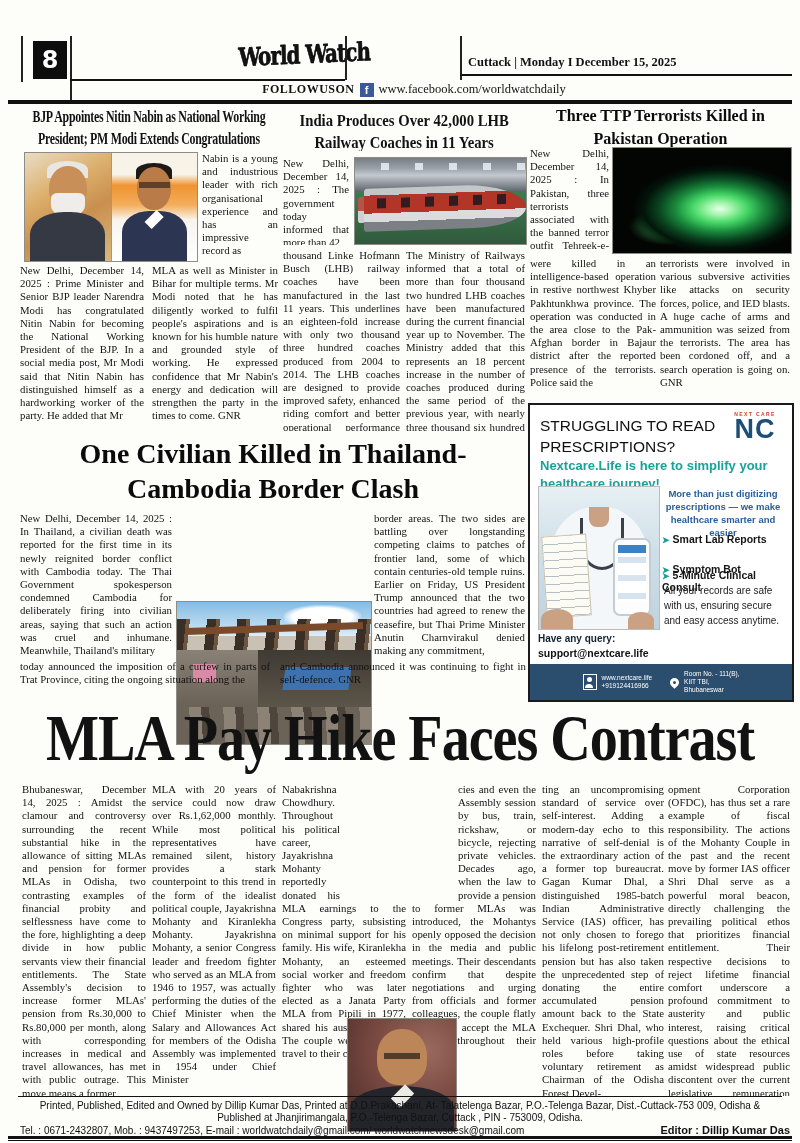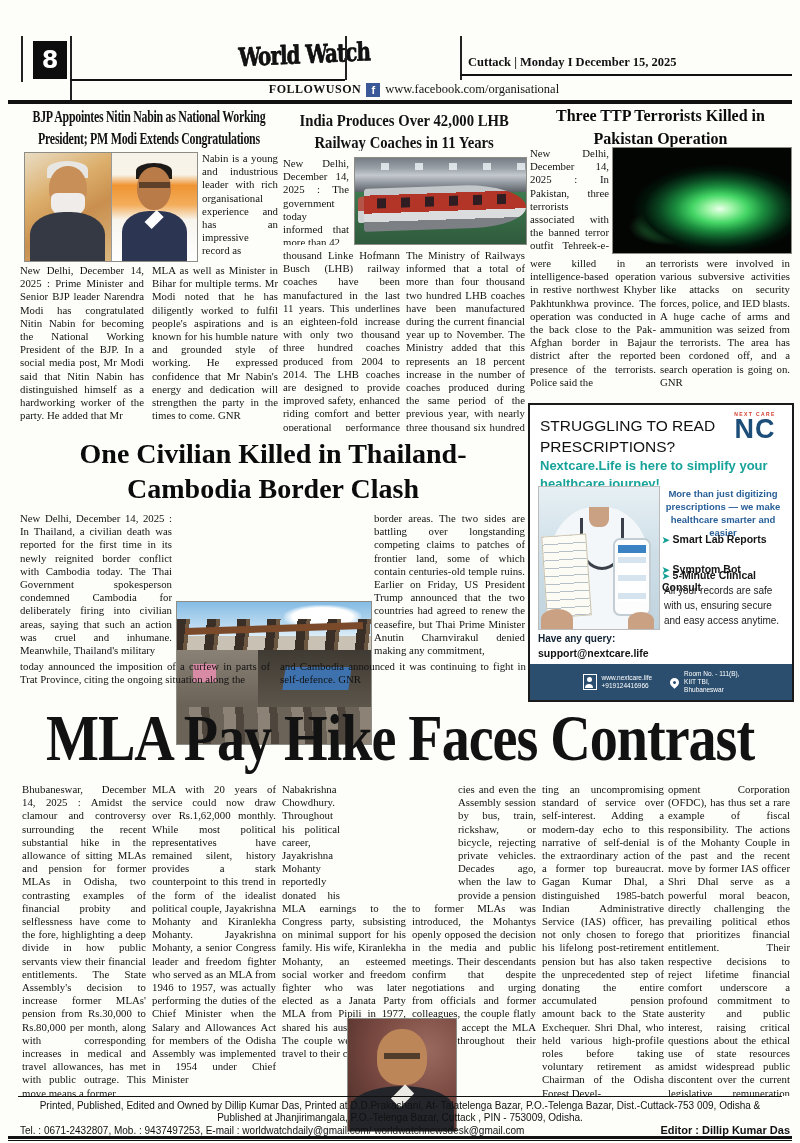--- a/index.html
+++ b/index.html
@@ -123,21 +123,21 @@
   <div class="abs vline" style="left:70px;top:36px;height:64px;"></div>
   <div class="abs" id="masthead">World Watch</div>
   <div class="abs vline" style="left:345px;top:36px;height:44px;"></div>
   <div class="abs vline" style="left:460px;top:36px;height:44px;"></div>
   <div class="abs" id="dateline">Cuttack | Monday I December 15, 2025</div>
   <div class="abs rule" style="left:70px;top:79px;width:275px;height:2px;"></div>
   <div class="abs rule" style="left:460px;top:74px;width:332px;height:2px;"></div>
   <div class="abs" id="followrow">
     <span class="fl">FOLLOWUSON</span>
     <span class="fb">f</span>
-    <span class="fu">www.facebook.com/organisational</span>
+    <span class="fu">www.facebook.com/worldwatchdaily</span>
   </div>
   <div class="abs rule" style="left:8px;top:100px;width:784px;height:3.5px;"></div>
 
   <div class="abs hl-sm-wrap" style="left:20px;top:107px;width:258px;height:42px;">
     <div class="hl-inner" style="width:293px;font-size:13.5px;letter-spacing:-0.3px;transform:scale(0.88,1.18);">BJP Appointes Nitin Nabin as National Working President; PM Modi Extends Congratulations</div>
   </div>
   <div class="abs photo" style="left:24px;top:152px;width:172px;height:108px;display:flex;">
     <div class="modi" style="width:50%;height:100%;position:relative;">
       <div class="ph hair"></div>
         <div class="ph head"></div>
@@ -166,21 +166,21 @@
     <div class="ph coach">
         <div class="ph win"></div>
       </div>
   </div>
   <div class="abs jtext" style="left:283px;top:249px;width:117px;height:182px;">thousand Linke Hofmann Busch (LHB) railway coaches have been manufactured in the last 11 years. This underlines an eighteen-fold increase with only two thousand three hundred coaches produced from 2004 to 2014. The LHB coaches are designed to provide improved safety, enhanced riding comfort and better operational performance for passengers.</div>
   <div class="abs jtext" style="left:406px;top:249px;width:119px;height:182px;">The Ministry of Railways informed that a total of more than four thousand two hundred LHB coaches have been manufactured during the current financial year up to November. The Ministry added that this represents an 18 percent increase in the number of coaches produced during the same period of the previous year, with nearly three thousand six hundred coaches. GNR</div>
 
   <div class="abs headline" style="left:548px;top:104px;width:225px;font-size:16px;line-height:23px;">Three TTP Terrorists Killed in Pakistan Operation</div>
   <div class="abs jtext" style="left:530px;top:147px;width:79px;height:106px;">New Delhi, December 14, 2025 : In Pakistan, three terrorists associated with the banned terror outfit Tehreek-e-Taliban Pakistan</div>
   <div class="abs photo night-ph" style="left:612px;top:147px;width:178px;height:105px;"></div>
-  <div class="abs jtext" style="left:530px;top:257px;width:126px;height:140px;">were killed in an intelligence-based operation in restive northwest Khyber Pakhtunkhwa province. The operation was conducted in the back close to the Pak-Afghan border in Bajaur district after the reported presence of the terrorists. Police said the</div>
+  <div class="abs jtext" style="left:530px;top:257px;width:126px;height:140px;">were killed in an intelligence-based operation in restive northwest Khyber Pakhtunkhwa province. The operation was conducted in the area close to the Pak-Afghan border in Bajaur district after the reported presence of the terrorists. Police said the</div>
   <div class="abs jtext" style="left:660px;top:257px;width:130px;height:140px;">terrorists were involved in various subversive activities like attacks on security forces, police, and IED blasts. A huge cache of arms and ammunition was seized from the terrorists. The area has been cordoned off, and a search operation is going on. GNR</div>
 
   <div class="abs headline" style="left:20px;top:436px;width:506px;font-size:28px;line-height:35px;">One Civilian Killed in Thailand-Cambodia Border Clash</div>
   <div class="abs jtext" style="left:20px;top:512px;width:152px;height:146px;">New Delhi, December 14, 2025 : In Thailand, a civilian death was reported for the first time in its newly reignited border conflict with Cambodia today. The Thai Government spokesperson condemned Cambodia for deliberately firing into civilian areas, saying that such an action was cruel and inhumane. Meanwhile, Thailand's military</div>
   <div class="abs photo thai-ph" style="left:176px;top:513px;width:194px;height:142px;">
     <div class="ph cloud"></div>
       <div class="ph roof"></div>
       <div class="ph beam"></div>
     <div class="ph wall"></div>
       <div class="ph room"></div>

